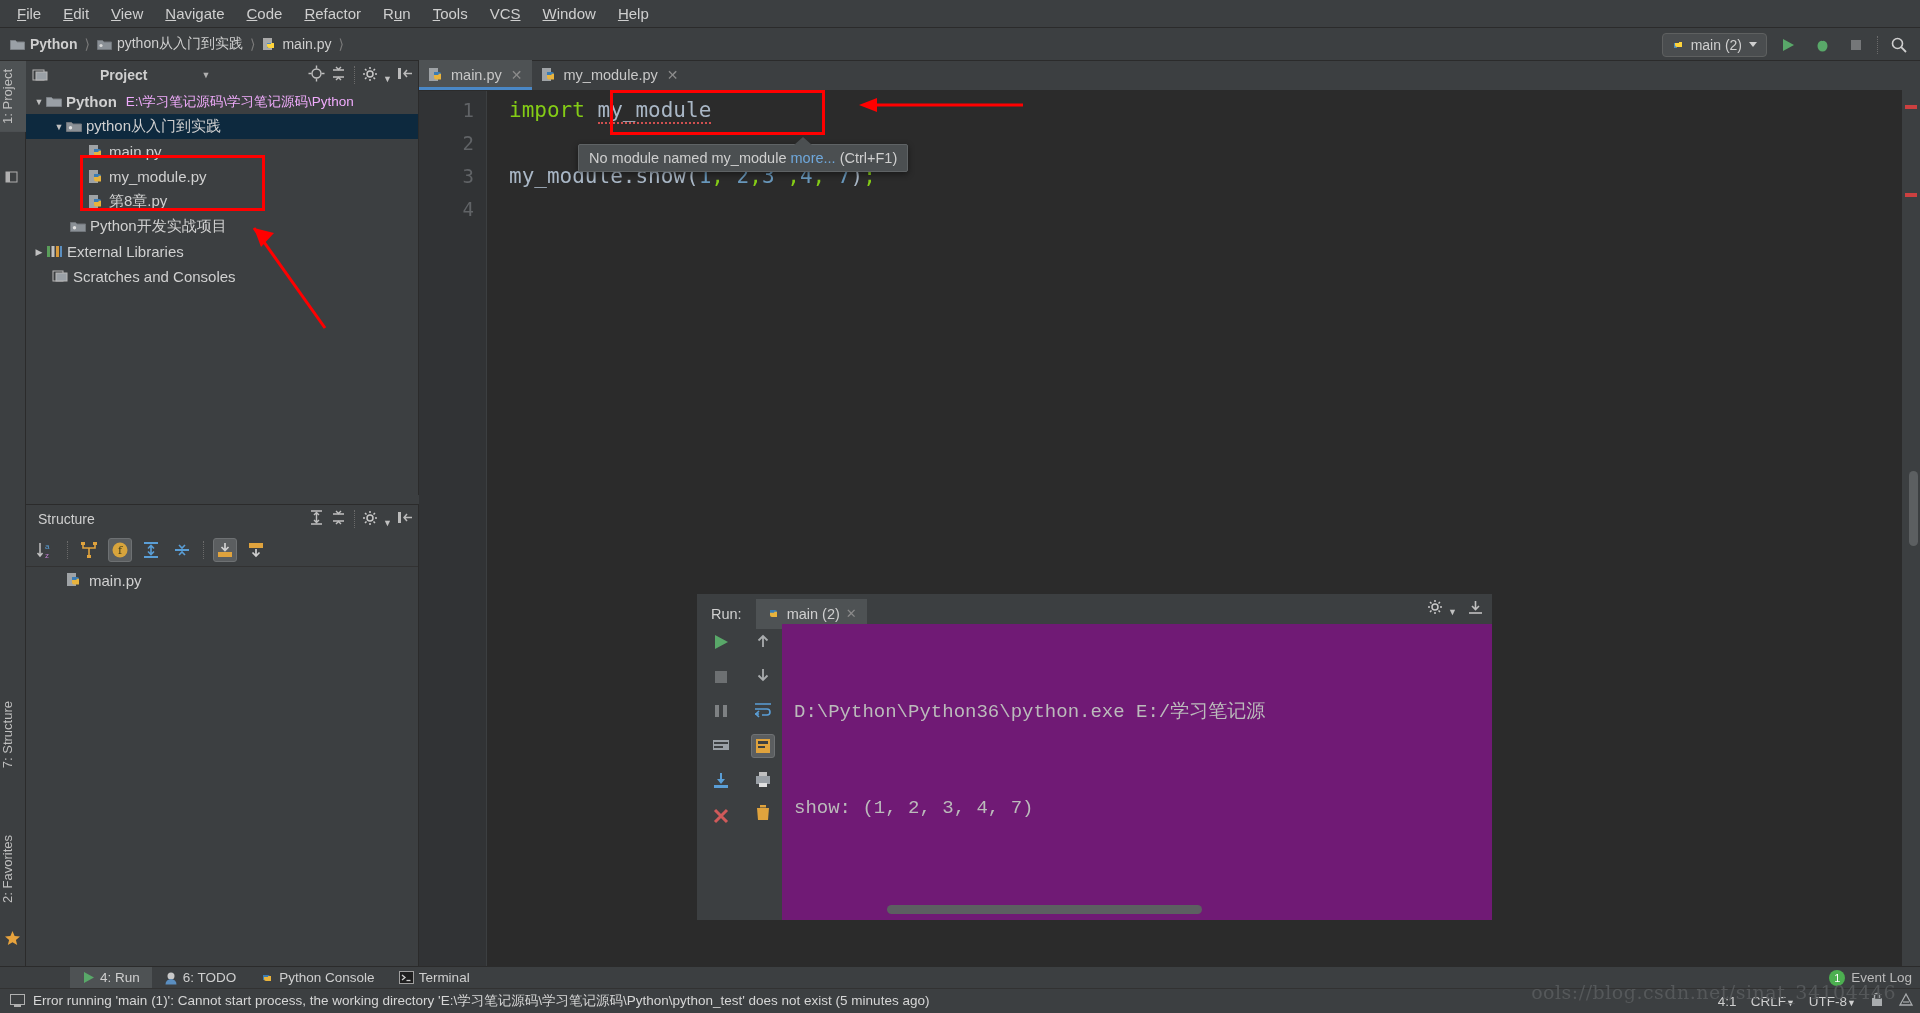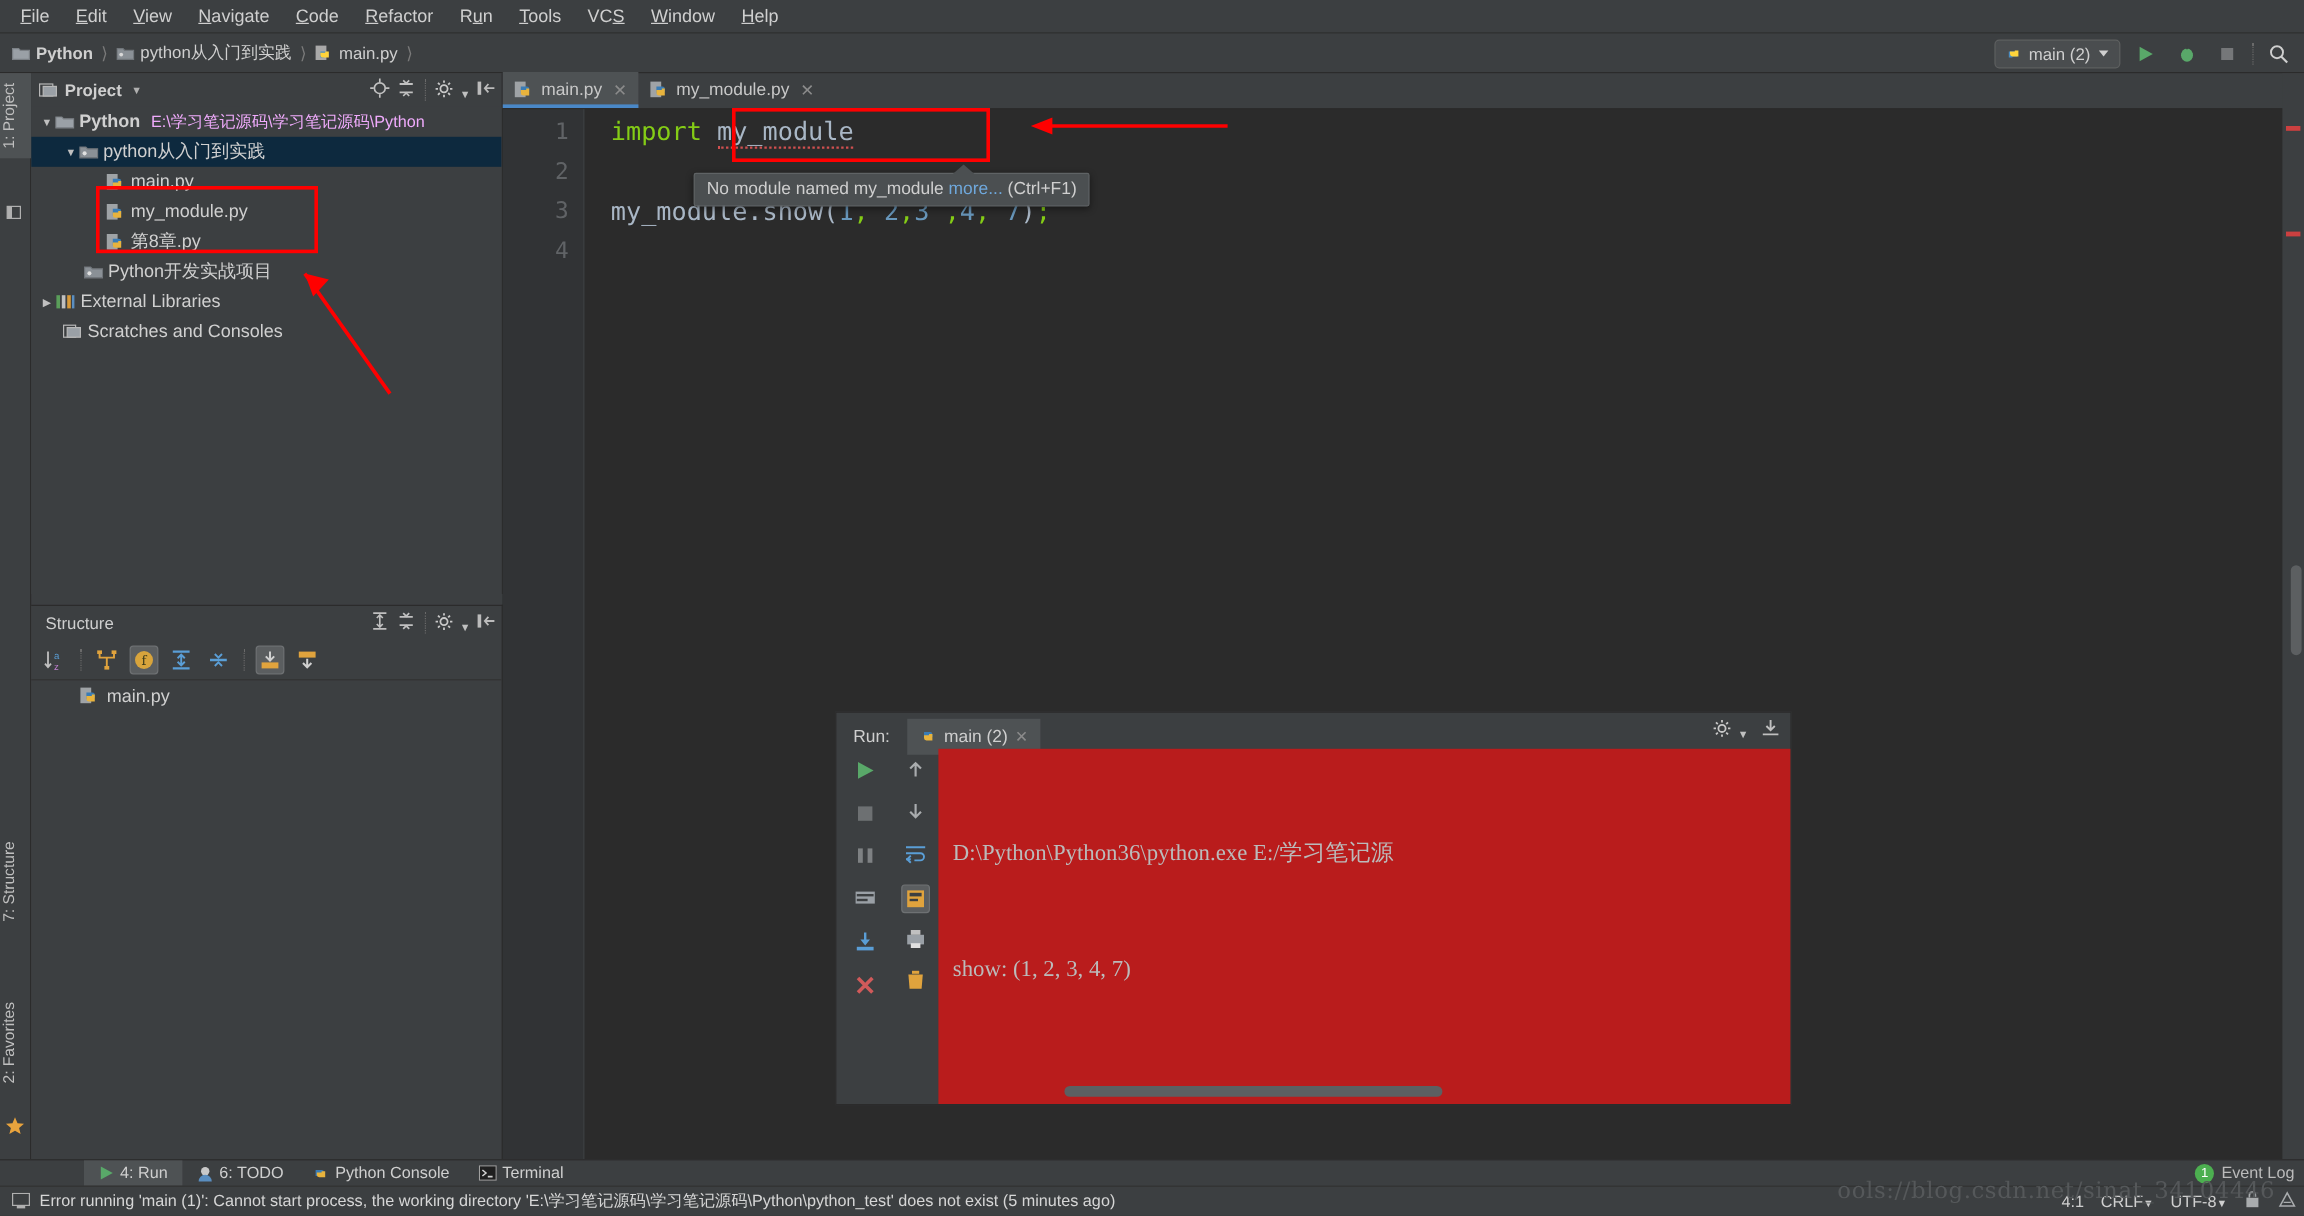--- a/index.html
+++ b/index.html
@@ -60,21 +60,21 @@
   .vtab.active { background: #4e5254; }
   .vicon { position: absolute; left: 4px; width: 18px; height: 18px; }
 
   
   .projectpane {
     position: absolute; left: 26px; top: 61px; width: 393px; height: 434px;
     background: #3c3f41; border-right: 1px solid #2b2b2b;
   }
   .pane-header {
     height: 28px; display: flex; align-items: center; padding: 0 6px;
-    font-size: 14px; color: #cfcfcf; position: relative;
+    font-size: 14px; color: #cfcfcf; position: relative; gap: 46px;
   }
   .pane-header .title { margin-left: 6px; font-weight: bold; }
   .pane-header .caret { margin-left: 8px; font-size: 9px; color: #b0b0b0; }
   .pane-actions { position: absolute; right: 4px; top: 0; height: 28px; display: flex; align-items: center; gap: 5px; }
 
   .tree { position: absolute; left: 0; right: 0; top: 28px; bottom: 0; background: #3c3f41; overflow: hidden; }
   .trow { display: flex; align-items: center; height: 25px; font-size: 15px; color: #d0d0d0; white-space: nowrap; }
   .trow.sel { background: #0d293e; }
   .arrow { width: 14px; text-align: center; font-size: 9px; color: #c0c0c0; }
   .tlabel { margin-left: 4px; }
@@ -160,22 +160,22 @@
 
   .run-side {
     position: absolute; left: 0; top: 30px; width: 48px; bottom: 0;
     display: flex; flex-direction: column; align-items: center; padding-top: 8px; gap: 12px;
   }
   .run-side2 {
     position: absolute; left: 48px; top: 30px; width: 36px; bottom: 0;
     display: flex; flex-direction: column; align-items: center; padding-top: 8px; gap: 12px;
   }
   .console {
-    position: absolute; left: 85px; top: 30px; right: 0; bottom: 0; background: #b91c1c;
-    font-family: Liberation Serif, serif; font-size: 19px; line-height: 32px;
+    position: absolute; left: 85px; top: 30px; right: 0; bottom: 0; background: #701a75;
+    font-family: Liberation Mono, monospace; font-size: 19px; line-height: 32px;
     color: #bbbbbb; padding: 8px 0 0 12px; overflow: hidden; white-space: pre;
   }
   .hscroll {
     position: absolute; left: 105px; bottom: 6px; width: 315px; height: 9px;
     background: #5c5f61; border-radius: 5px;
   }
 
   
   .bottombar {
     position: absolute; left: 0; right: 0; bottom: 25px; height: 22px;

